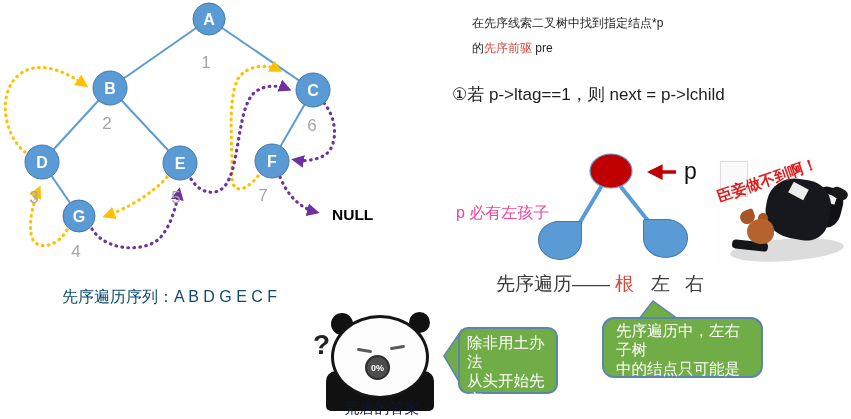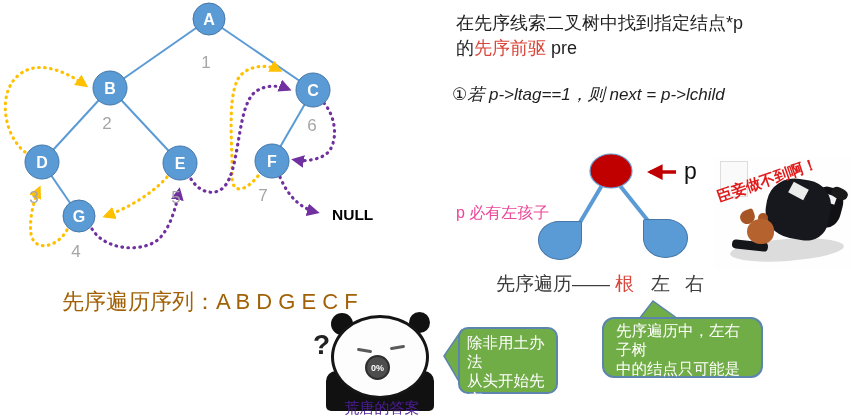--- a/index.html
+++ b/index.html
@@ -1,50 +1,50 @@
 <!DOCTYPE html>
 <html><head>
 <meta charset="utf-8">
 <style>
   html,body{margin:0;padding:0;background:#fff;}
   .canvas{position:relative;width:851px;height:419px;background:#ffffff;overflow:hidden;
           font-family:"Liberation Sans","DejaVu Sans",sans-serif;}
   .overlay{position:absolute;left:0;top:0;width:851px;height:419px;}
   .abs{position:absolute;}
-  .title{left:456px;top:11px;font-size:18px;line-height:25px;color:#1f1f1f;white-space:nowrap;}
+  .title{left:472px;top:11px;font-size:12px;line-height:25px;color:#1f1f1f;white-space:nowrap;}
   .title .red{color:#d9453a;margin-top:36px;}
-  .step{left:452px;font-size:17px;color:#1f1f1f;white-space:nowrap;font-style:italic;}
+  .step{left:452px;font-size:17px;color:#1f1f1f;white-space:nowrap;}
   .p-note{left:456px;top:203px;font-size:16px;color:#ec4899;white-space:nowrap;}
   .p-label{left:684px;top:158px;font-size:23px;font-weight:500;color:#111;}
   .traversal{left:488px;top:271px;font-size:19px;color:#3d3d3d;white-space:nowrap;margin-left:8px;}
   .traversal .root{color:#d9453a;margin-left:5px;}
   .traversal .lft{margin-left:17px;}
   .traversal .rgt{margin-left:15px;}
-  .sequence{left:62px;top:287px;font-size:22px;color:#a16207;white-space:nowrap;}
+  .sequence{left:62px;top:287px;font-size:16px;color:#0c4a6e;white-space:nowrap;}
   .teardrop{position:absolute;background:#5B9BD5;border:1.5px solid #4577A9;box-sizing:border-box;}
   .td-left{left:538px;top:221px;width:44px;height:39px;border-radius:48% 5% 50% 50%;}
   .td-right{left:643px;top:219px;width:45px;height:39px;border-radius:5% 48% 50% 50%;}
   .bubble{position:absolute;background:#71AD47;border:2px solid #5C85AD;border-radius:10px;
           color:#fff;box-sizing:border-box;white-space:pre-line;}
   .bubble-left{left:458px;top:327px;width:100px;height:67px;font-size:15.5px;line-height:19px;padding:4px 7px;}
   .bubble-right{left:602px;top:317px;width:161px;height:61px;font-size:15.5px;line-height:19px;padding:2px 12px;border-radius:12px;}
   
   .panda{left:306px;top:309px;width:152px;height:108px;}
   .panda .ear{position:absolute;background:#111;border-radius:50%;}
   .panda .ear.l{left:25px;top:4px;width:22px;height:22px;}
   .panda .ear.r{left:103px;top:3px;width:21px;height:21px;}
   .panda .body{position:absolute;left:20px;top:62px;width:108px;height:40px;background:#111;border-radius:10px 10px 5px 5px;}
   .panda .face{position:absolute;left:25px;top:6px;width:98px;height:84px;background:#fdfdfd;border:3px solid #151515;border-radius:50%;box-sizing:border-box;}
   .panda .eye{position:absolute;width:15px;height:3px;background:#5a5a5a;border-radius:2px;}
   .panda .eye.l{left:51px;top:40px;transform:rotate(9deg);}
   .panda .eye.r{left:84px;top:37px;transform:rotate(-9deg);}
   .panda .qmark{position:absolute;left:7px;top:20px;font-size:28px;font-weight:700;color:#222;}
   .panda .badge{position:absolute;left:59px;top:46px;width:25px;height:25px;background:#4d4d4d;border:2px solid #2e2e2e;
                 border-radius:50%;color:#fff;font-size:9px;font-weight:700;display:flex;align-items:center;justify-content:center;box-sizing:border-box;}
-  .panda .caption{position:absolute;left:0;right:0;top:90px;text-align:center;font-size:15px;color:#4c1d95;}
+  .panda .caption{position:absolute;left:0;right:0;top:90px;text-align:center;font-size:15px;color:#0f172a;}
   
   .anime{left:714px;top:157px;width:137px;height:112px;background:#fefefe;}
   .anime .paper{position:absolute;left:6px;top:4px;width:26px;height:34px;background:#fafafa;border:1px solid #ddd;}
   .anime .shadow{position:absolute;left:16px;top:82px;width:114px;height:22px;background:#dcdcdc;border-radius:50%;transform:rotate(-4deg);}
   .anime .body{position:absolute;left:52px;top:22px;width:64px;height:60px;background:#17181d;border-radius:45% 40% 35% 45%;transform:rotate(10deg);}
   .anime .leg{position:absolute;left:98px;top:30px;width:30px;height:40px;background:#101015;border-radius:40%;transform:rotate(15deg);}
   .anime .sock{position:absolute;left:110px;top:38px;width:12px;height:8px;background:#f2f2f2;transform:rotate(20deg);}
   .anime .shoe{position:absolute;left:117px;top:31px;width:17px;height:11px;background:#1a1a1a;border-radius:40%;transform:rotate(25deg);}
   .anime .collar{position:absolute;left:76px;top:28px;width:17px;height:12px;background:#ececec;transform:rotate(28deg);}
   .anime .arm{position:absolute;left:18px;top:84px;width:36px;height:9px;background:#15161a;border-radius:4px;transform:rotate(6deg);}

